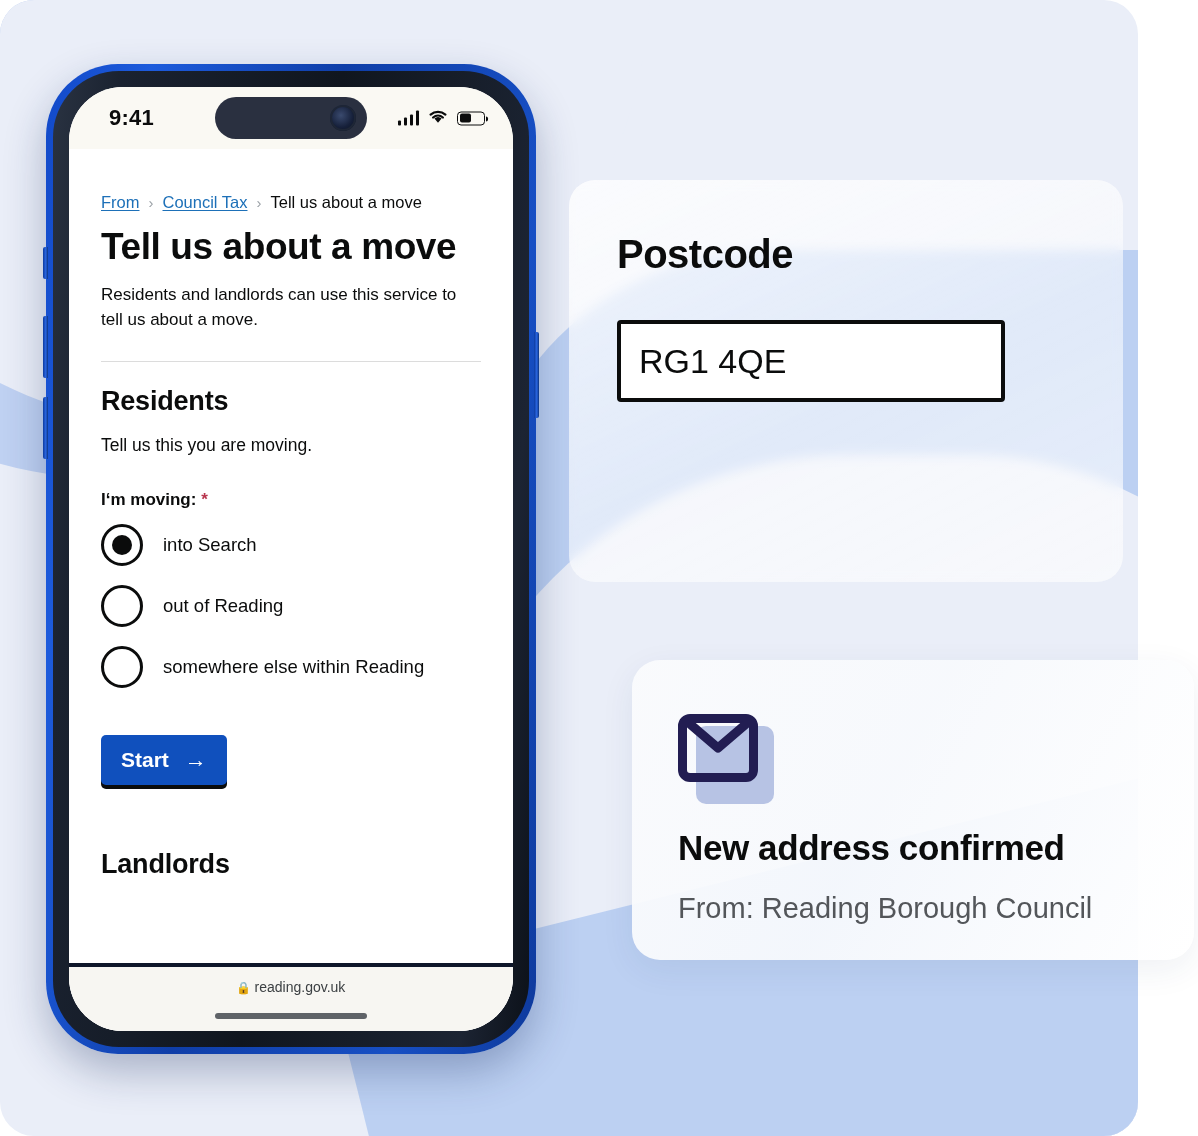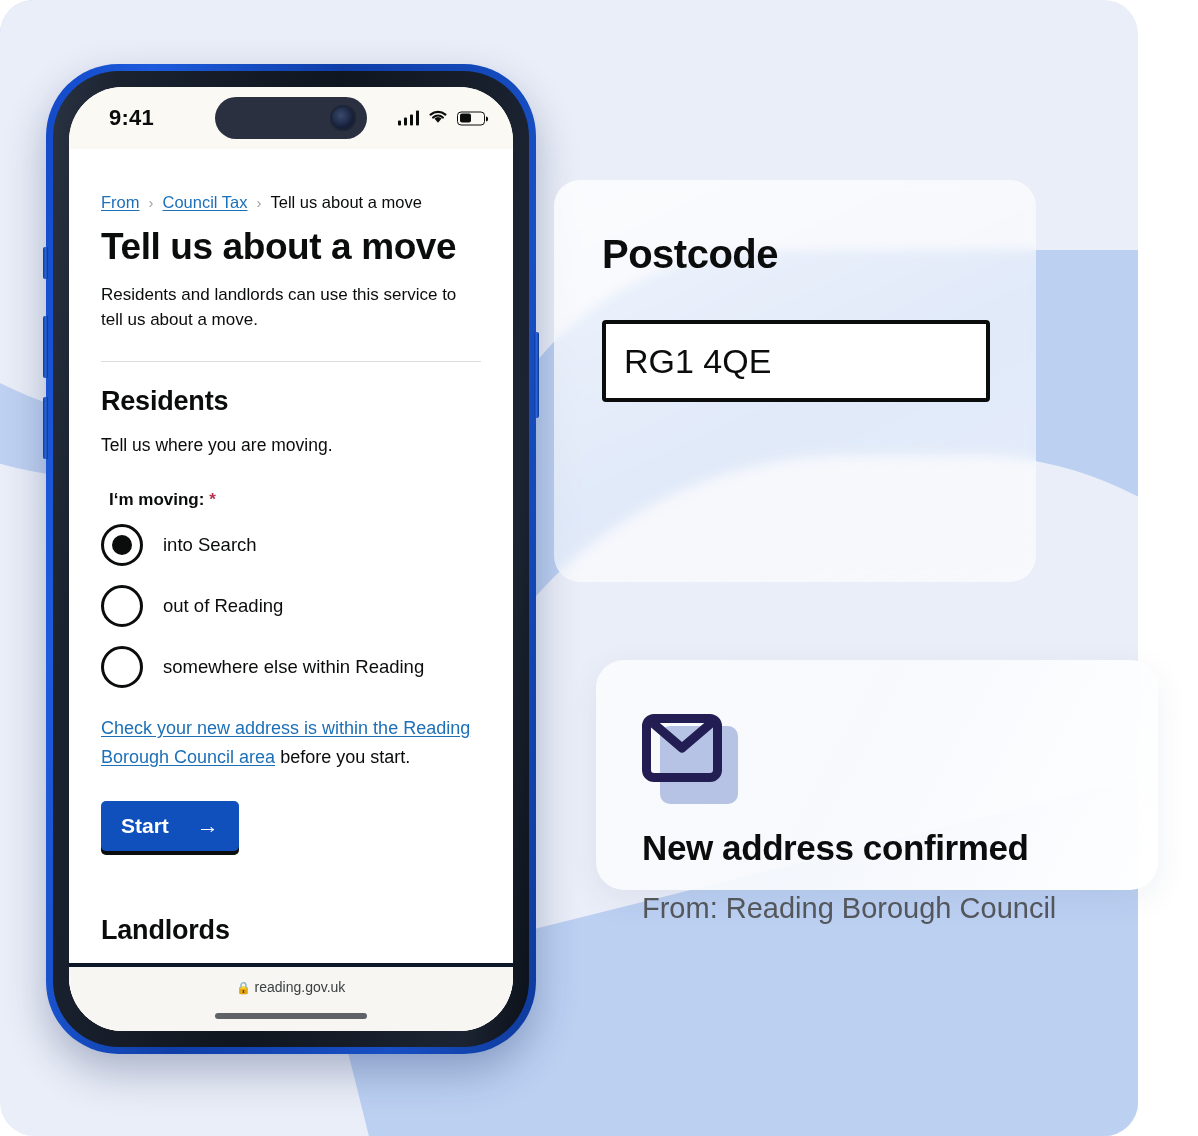--- a/index.html
+++ b/index.html
@@ -258,21 +258,20 @@
   .p-small {
     font-size: 17.5px;
     color: #0b0c0c;
     margin: 0 0 34px 0;
   }
   .field-legend {
     font-size: 17px;
     font-weight: 700;
     color: #0b0c0c;
     margin-bottom: 12px;
-    margin-left: 8px;
   }
   .req { color: #b8344d; font-weight: 700; }
   .radio-row {
     display: flex;
     align-items: center;
     gap: 20px;
     margin-bottom: 15px;
     height: 46px;
   }
   .radio {
@@ -302,21 +301,21 @@
     max-width: 392px;
   }
   .note a {
     color: #1d70b8;
     text-decoration: underline;
     text-underline-offset: 2px;
   }
   .start-btn {
     display: inline-flex;
     align-items: center;
-    gap: 28px;
+    gap: 16px;
     margin-top: 30px;
     padding: 13px 20px 13px 20px;
     background: #1050bd;
     color: #ffffff;
     font-size: 21px;
     font-weight: 700;
     border: 0;
     border-radius: 5px;
     box-shadow: 0 4px 0 #0b0c0c;
     cursor: pointer;
@@ -353,23 +352,23 @@
     bottom: 12px;
     width: 152px;
     height: 6px;
     border-radius: 3px;
     background: #5f6368;
   }
 
   
   #postcode-card {
     position: absolute;
-    left: 554px;
+    left: 569px;
     top: 180px;
-    width: 482px;
+    width: 554px;
     height: 402px;
     border-radius: 26px;
     background: linear-gradient(155deg, rgba(255,255,255,0.78) 0%, rgba(255,255,255,0.55) 55%, rgba(255,255,255,0.62) 100%);
     backdrop-filter: blur(6px);
   }
   .pc-label {
     position: absolute;
     left: 48px;
     top: 52px;
     font-size: 40px;
@@ -406,24 +405,24 @@
     font-family: inherit;
     font-size: 32px;
     font-weight: 400;
     box-shadow: 0 6px 0 #0b0c0c;
     cursor: pointer;
   }
 
   
   #notification-card {
     position: absolute;
-    left: 596px;
+    left: 632px;
     top: 660px;
     width: 562px;
-    height: 230px;
+    height: 300px;
     border-radius: 28px;
     background: linear-gradient(118deg, rgba(250,251,253,0.96) 0%, rgba(248,250,253,0.92) 45%, rgba(255,255,255,0.99) 100%);
     box-shadow: 0 10px 34px rgba(30,50,100,0.07);
     text-align: center;
   }
   .env-icon {
     position: absolute;
     left: 46px;
     top: 48px;
     width: 96px;
@@ -530,43 +529,40 @@
               </div>
 
               <h1 class="page-h1">Tell us about a move</h1>
 
               <p class="lede">Residents and landlords can use this service to tell us about a move.</p>
 
               <div class="rule"></div>
 
               <h2 class="h2">Residents</h2>
 
-              <p class="p-small">Tell us where you are moving.</p>
+              <p class="p-small">Tell us this you are moving.</p>
 
               <div class="field-legend">
                 <span>I‘m moving:</span>
                 <span class="req">*</span>
               </div>
 
               <div class="radio-row">
                 <span class="radio checked"></span>
                 <span class="radio-label">into Search</span>
               </div>
               <div class="radio-row">
                 <span class="radio"></span>
                 <span class="radio-label">out of Reading</span>
               </div>
               <div class="radio-row">
                 <span class="radio"></span>
                 <span class="radio-label">somewhere else within Reading</span>
               </div>
 
-              <p class="note">
-                <a href="#">Check your new address is within the Reading Borough Council area</a><span> before you start.</span>
-              </p>
 
               <button class="start-btn">
                 <span>Start</span>
                 <span class="start-arrow">→</span>
               </button>
 
               <h2 class="h2-cut">Landlords</h2>
             </div>
 
             <div class="browser-chrome">

